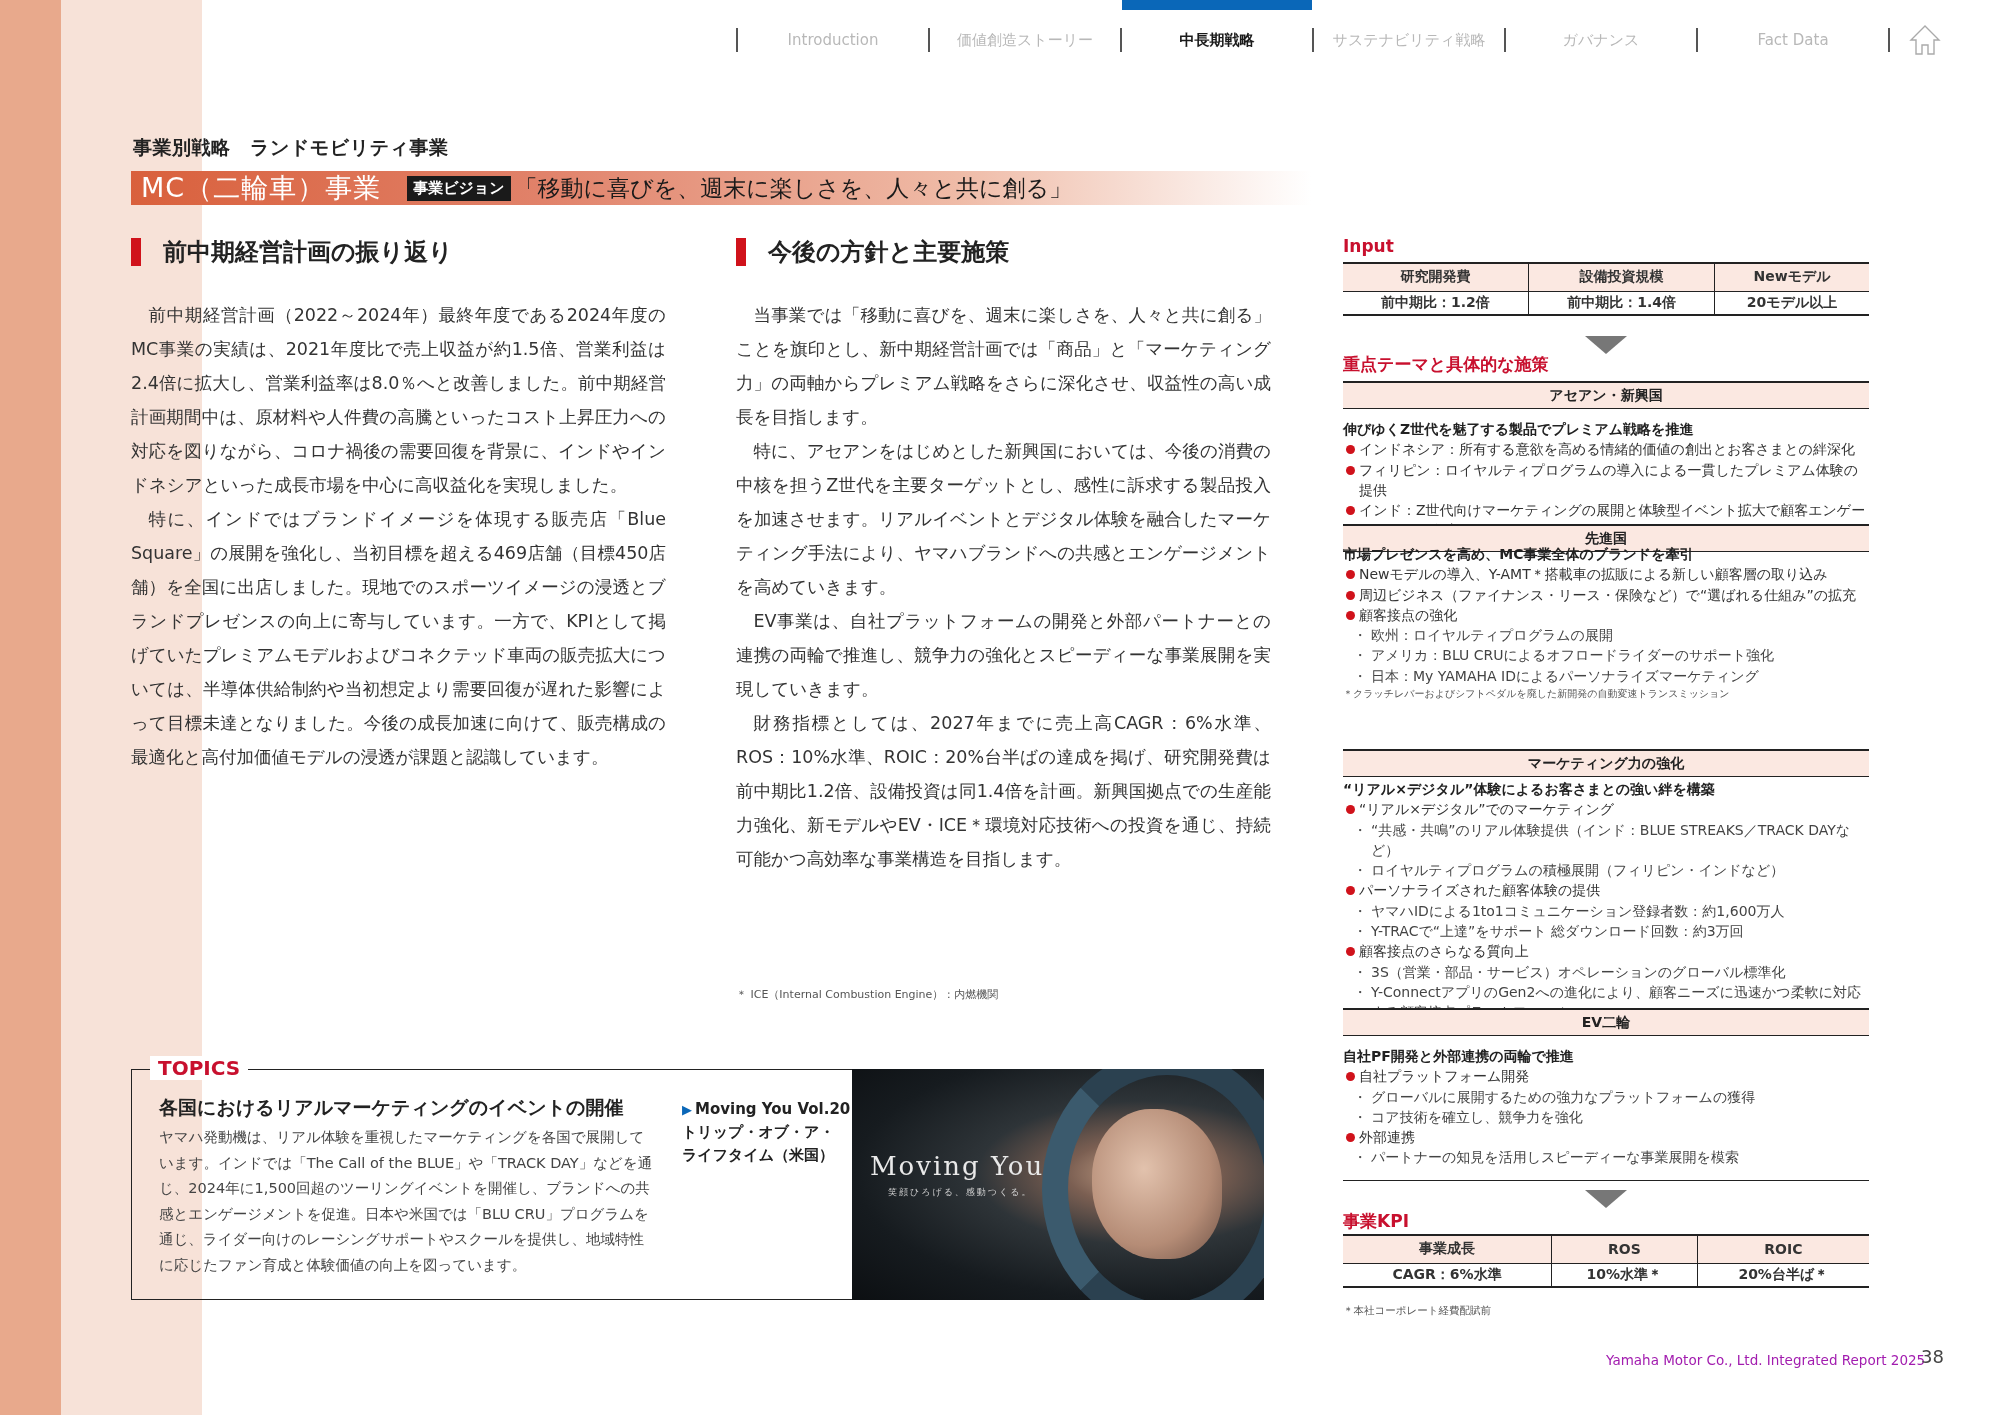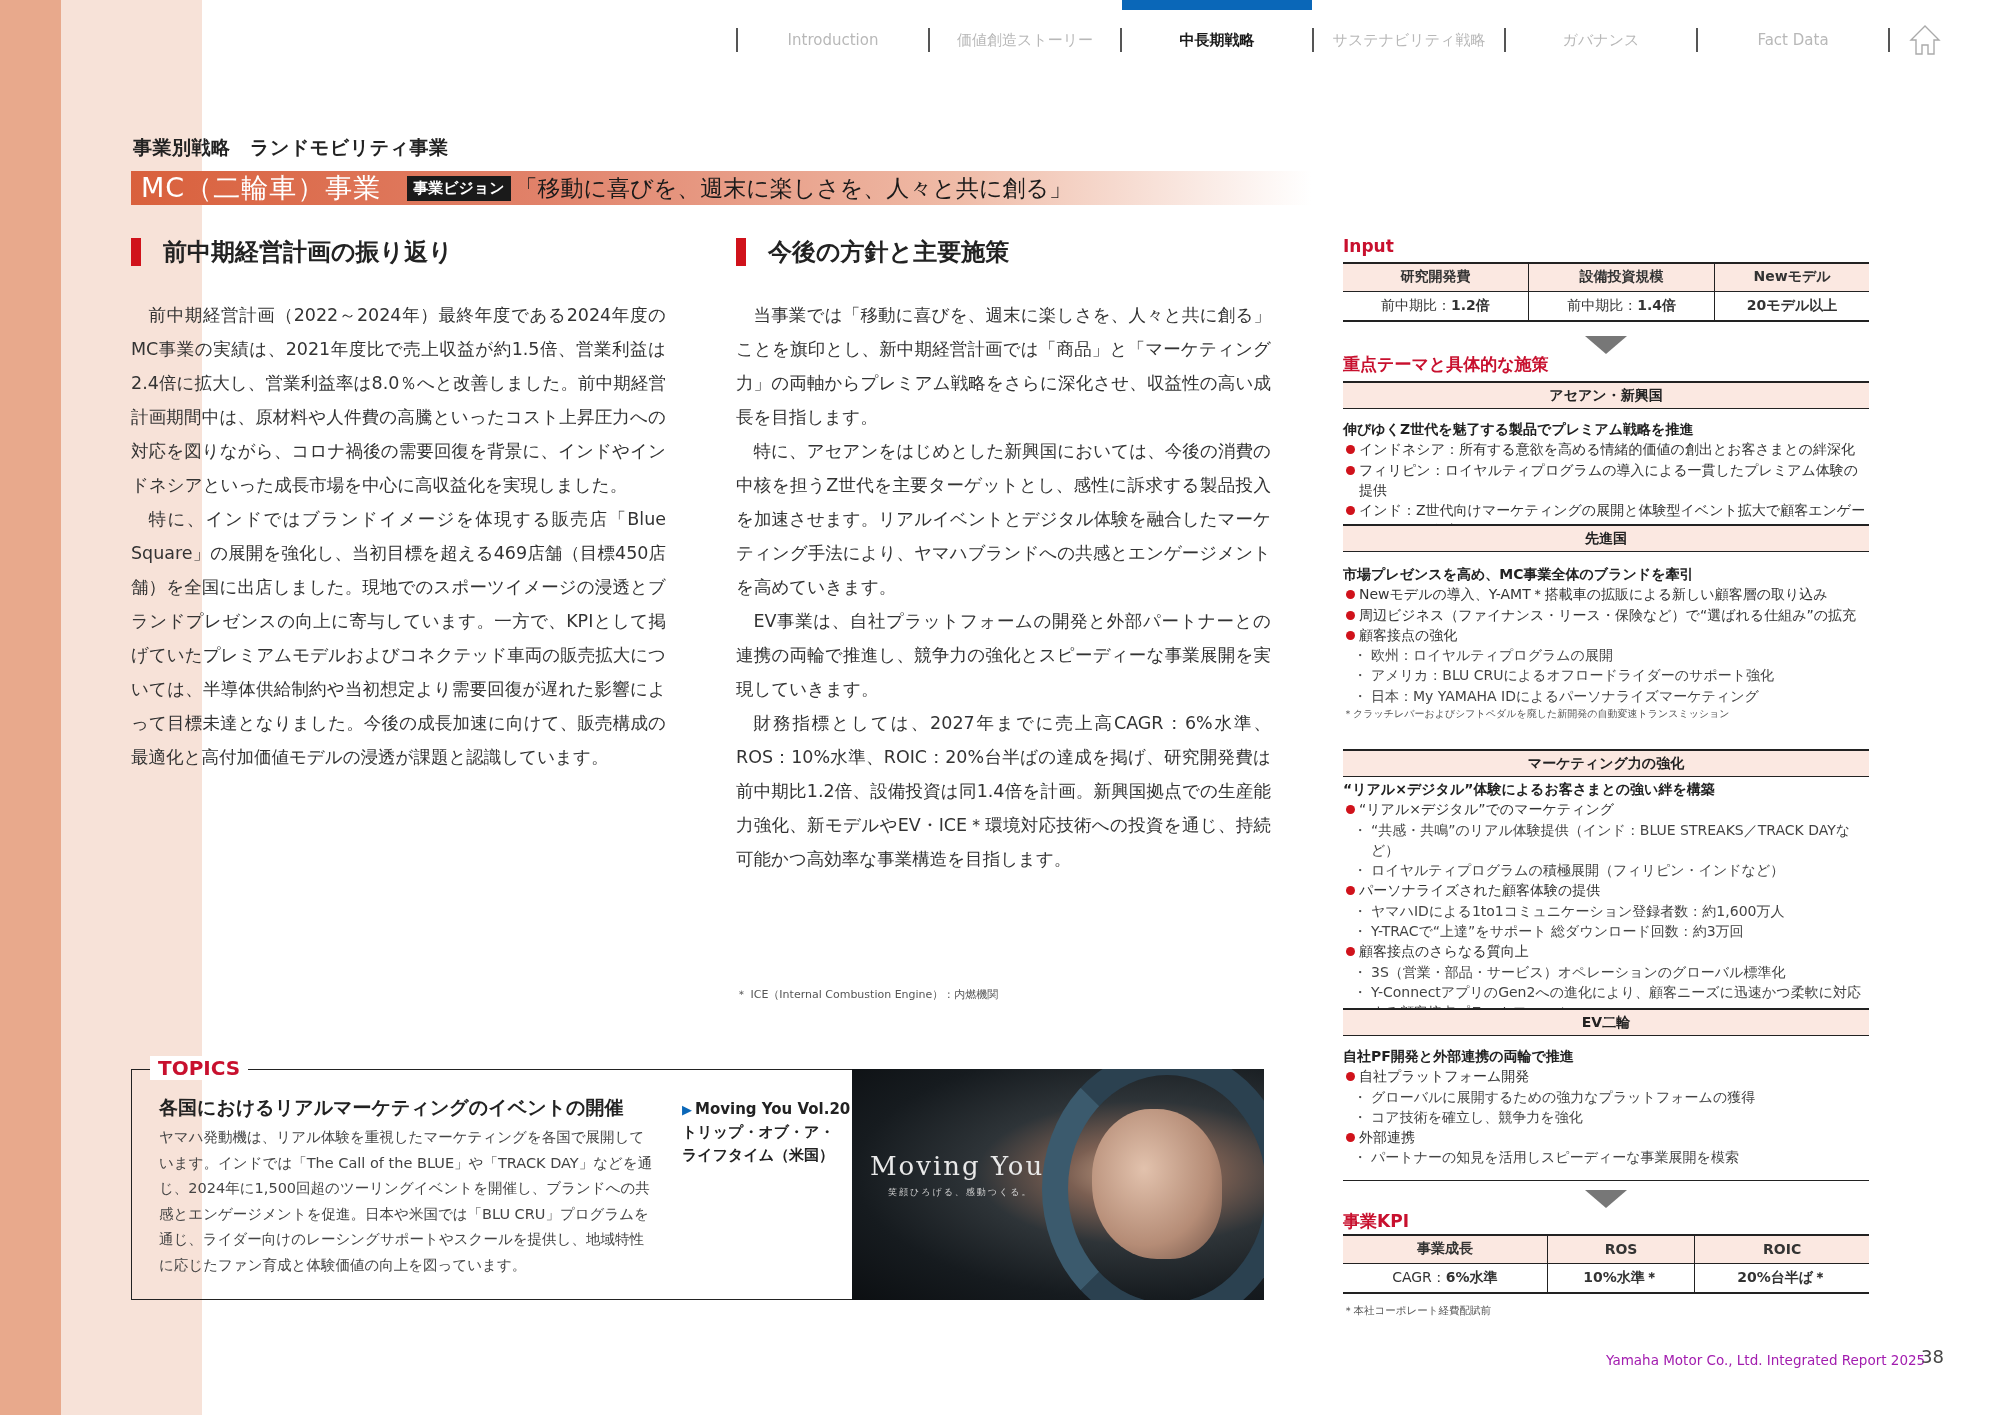--- a/index.html
+++ b/index.html
@@ -43,21 +43,21 @@
   .video-link { position: absolute; left: 682px; top: 1098px; width: 170px; font-size: 15px; font-weight: bold; color: #222; line-height: 23px; }
   .video-link .tri { color: #0a67b8; font-size: 13px; margin-right: 3px; }
   .video-thumb { position: absolute; left: 852px; top: 1069px; width: 412px; height: 231px; overflow: hidden;
                  background: radial-gradient(ellipse at 70% 45%, #c9a48a 0%, #7b5f52 18%, #2e3438 40%, #161b1f 70%, #0c0f12 100%); }
   .thumb-helmet { position: absolute; left: 190px; top: -20px; width: 250px; height: 280px; border-radius: 50%; border: 26px solid #2b4150; border-left-color: #3b5a6d; }
   .thumb-face { position: absolute; left: 240px; top: 40px; width: 130px; height: 150px; border-radius: 45% 50% 40% 50%; background: radial-gradient(ellipse at 40% 40%, #e2c2ad 0%, #b58c76 60%, #6e5246 100%); }
   .thumb-title { position: absolute; left: 18px; top: 82px; font-family: "DejaVu Serif", "Liberation Serif", serif; font-size: 26px; color: #e9e9e9; letter-spacing: 2px; }
   .thumb-sub { position: absolute; left: 36px; top: 117px; font-size: 9px; color: #cfcfcf; letter-spacing: 2px; }
   .rc-label { position: absolute; left: 1343px; font-size: 17px; font-weight: bold; color: #c8102e; }
   table.kv { border-collapse: collapse; width: 526px; position: absolute; left: 1343px; }
-  table.kv td { border: 1px solid #222; text-align: center; font-size: 14px; height: 30px; color: #333; }
+  table.kv td { border: 1px solid #222; text-align: center; font-size: 14px; height: 24px; color: #333; font-weight: bold; }
   table.kv tr:first-child td { border-top: 2px solid #222; background: #fbe8e1; font-weight: bold; height: 28px; }
   table.kv tr:last-child td { border-bottom: 2px solid #222; }
   table.kv td:first-child { border-left: none; }
   table.kv td:last-child { border-right: none; }
   .down-tri { position: absolute; width: 0; height: 0; border-left: 21px solid transparent; border-right: 21px solid transparent; border-top: 18px solid #777; }
 
   .theme-head { position: absolute; left: 1343px; width: 526px; height: 28px; background: #fbe8e1; border-top: 2px solid #222; border-bottom: 1.5px solid #222;
                 font-size: 14px; font-weight: bold; text-align: center; line-height: 25px; color: #222; }
   .theme-body { position: absolute; left: 1343px; width: 526px; font-size: 14px; line-height: 20.3px; color: #333; }
   .theme-body .lead { font-weight: bold; color: #222; }
@@ -164,21 +164,21 @@
 
 <div class="theme-head" style="top:381px;">アセアン・新興国</div>
 <div class="theme-body" style="top:419px;">
   <div class="lead">伸びゆくZ世代を魅了する製品でプレミアム戦略を推進</div>
   <div class="b1">インドネシア：所有する意欲を高める情緒的価値の創出とお客さまとの絆深化</div>
   <div class="b1">フィリピン：ロイヤルティプログラムの導入による一貫したプレミアム体験の提供</div>
   <div class="b1">インド：Z世代向けマーケティングの展開と体験型イベント拡大で顧客エンゲージメントの向上</div>
 </div>
 
 <div class="theme-head" style="top:524px;">先進国</div>
-<div class="theme-body" style="top:564px;">
+<div class="theme-body" style="top:544px;">
   <div class="lead">市場プレゼンスを高め、MC事業全体のブランドを牽引</div>
   <div class="b1">Newモデルの導入、Y-AMT＊搭載車の拡販による新しい顧客層の取り込み</div>
   <div class="b1">周辺ビジネス（ファイナンス・リース・保険など）で“選ばれる仕組み”の拡充</div>
   <div class="b1">顧客接点の強化</div>
   <div class="b2">欧州：ロイヤルティプログラムの展開</div>
   <div class="b2">アメリカ：BLU CRUによるオフロードライダーのサポート強化</div>
   <div class="b2">日本：My YAMAHA IDによるパーソナライズマーケティング</div>
   <div class="note">＊クラッチレバーおよびシフトペダルを廃した新開発の自動変速トランスミッション</div>
 </div>
 

